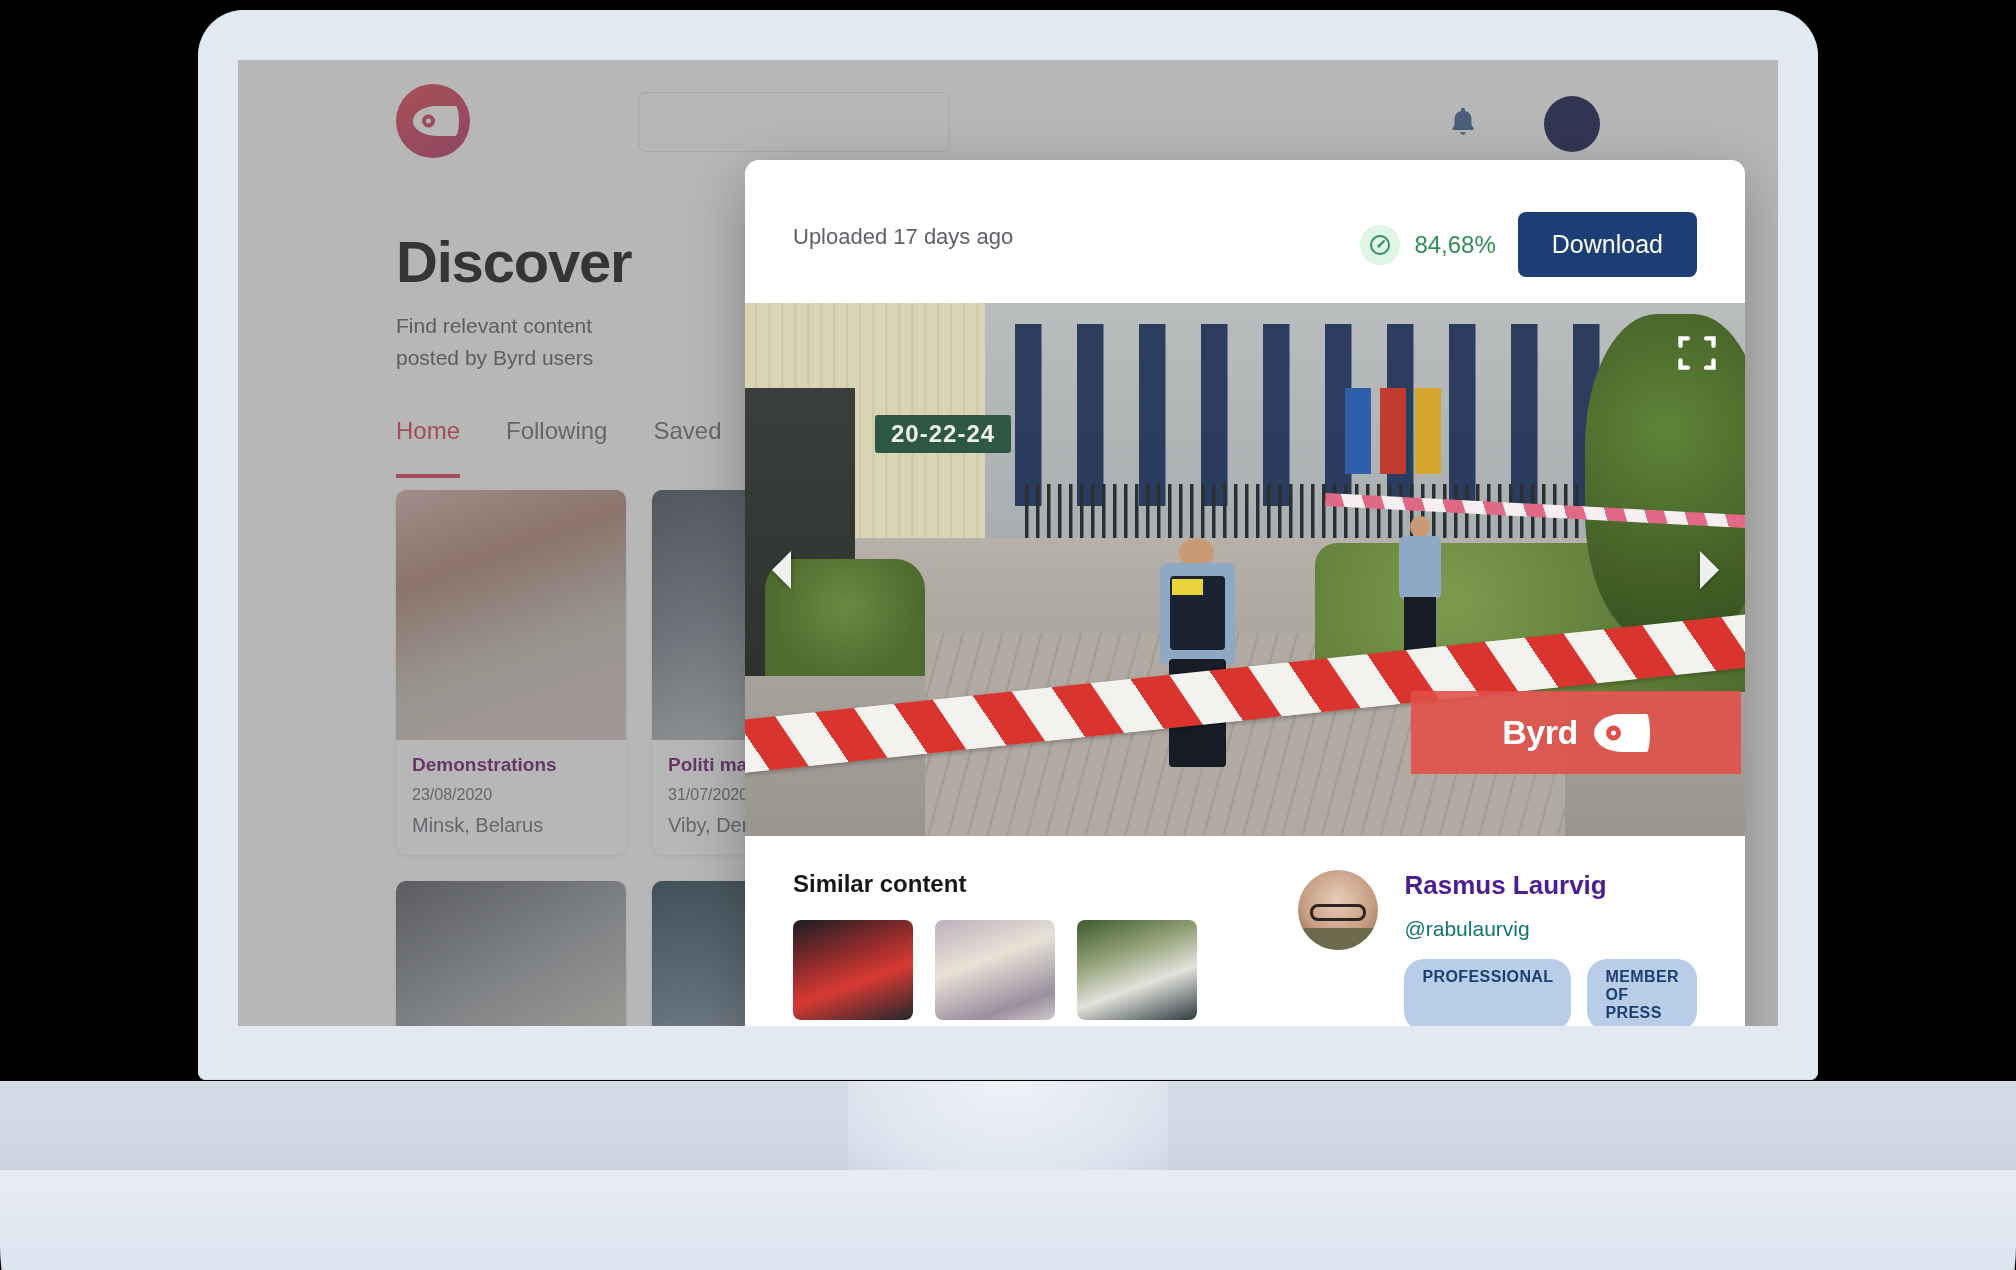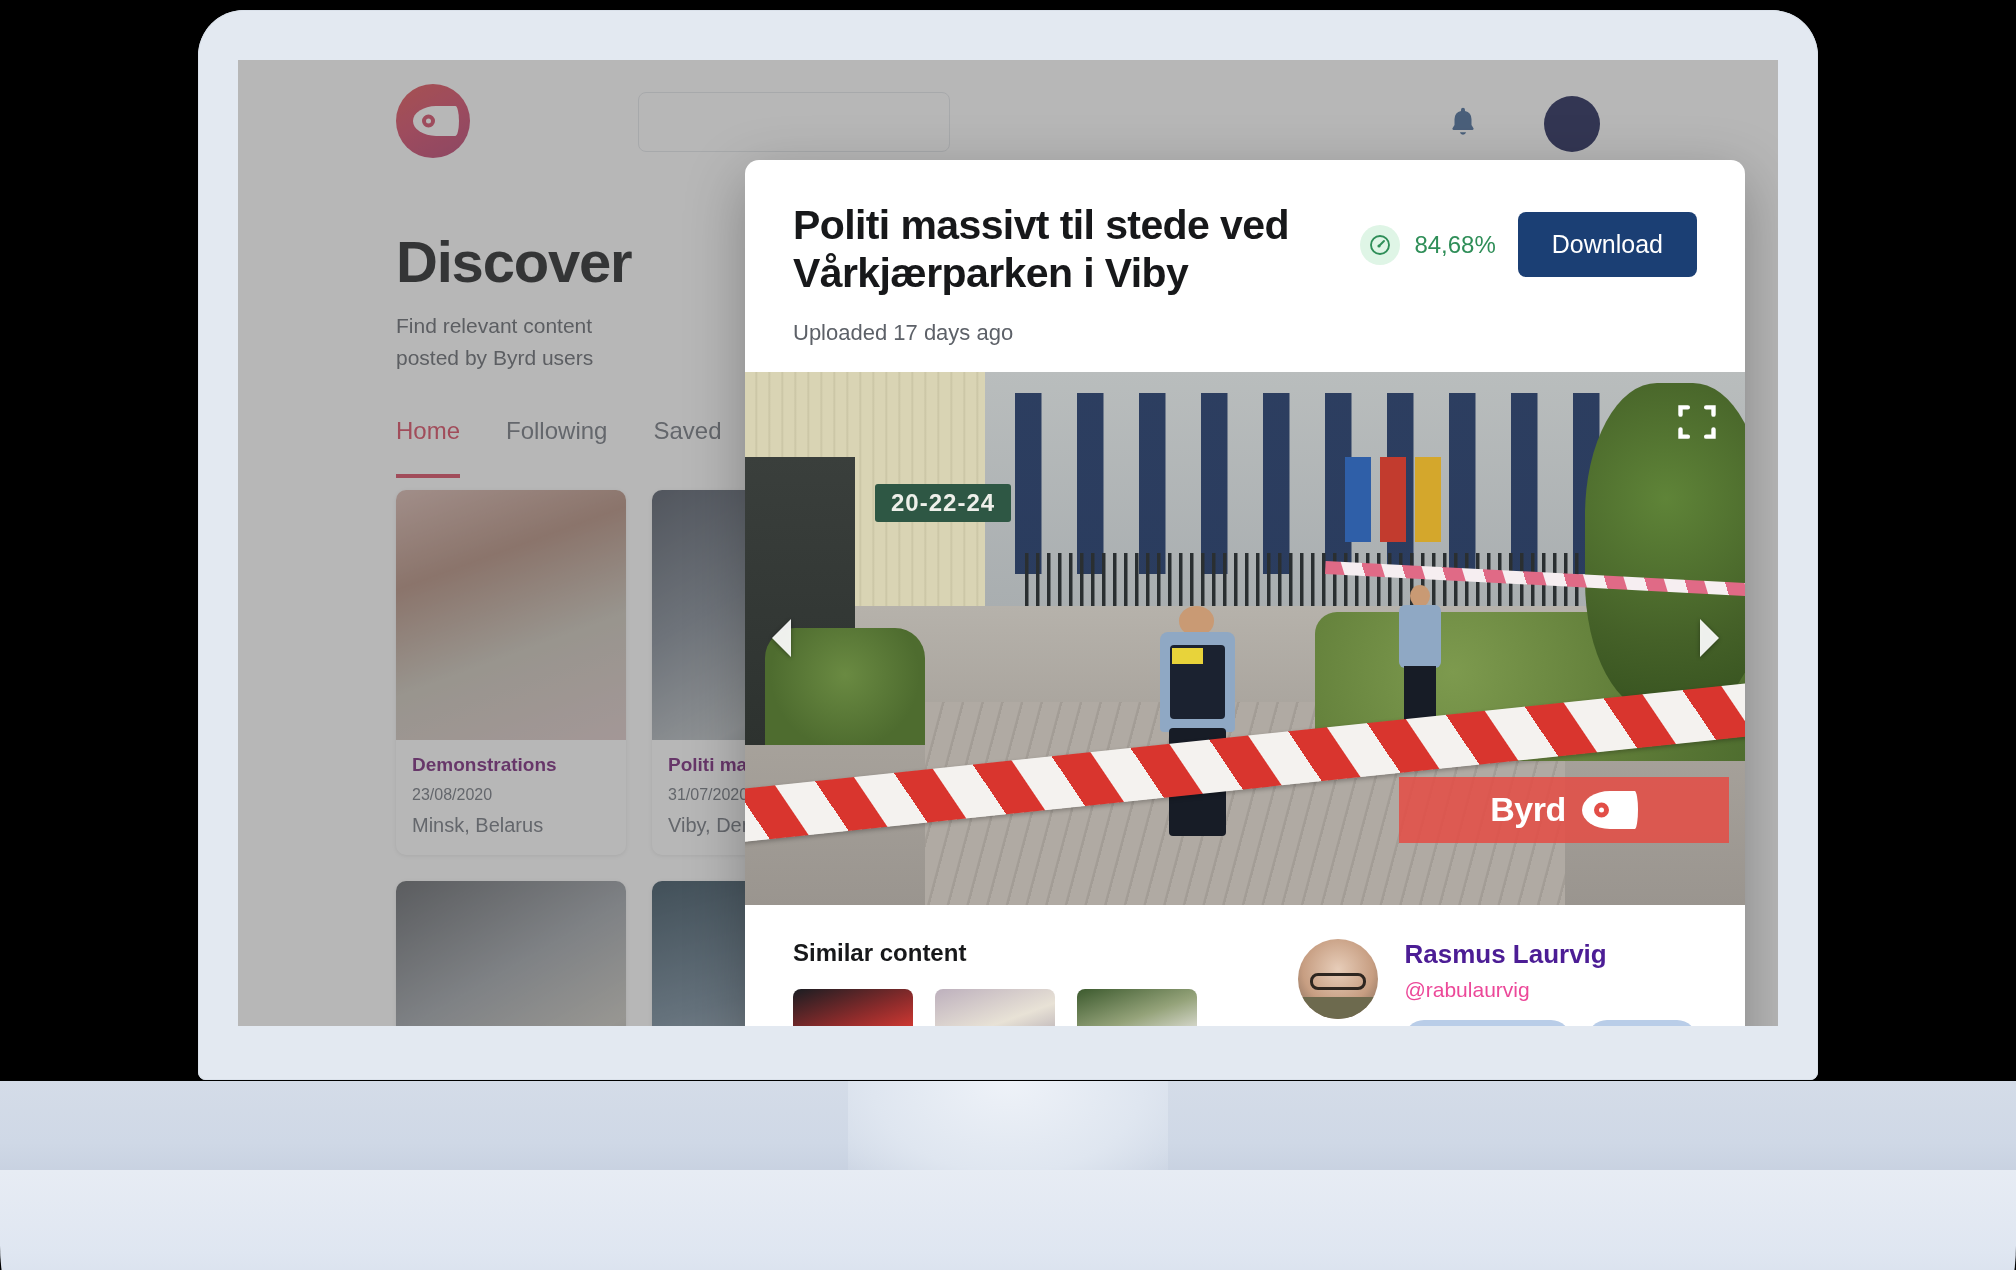--- a/index.html
+++ b/index.html
@@ -328,22 +328,22 @@
   .chev {
     width: 0; height: 0;
     border-top: 19px solid transparent;
     border-bottom: 19px solid transparent;
     filter: drop-shadow(0 1px 2px rgba(0,0,0,.4));
   }
   .chev.l { border-right: 19px solid rgba(255,255,255,0.92); }
   .chev.r { border-left : 19px solid rgba(255,255,255,0.92); }
 
   .watermark {
-    position: absolute; right: 16px; bottom: 62px;
-    height: 66px; width: 330px;
+    position: absolute; right: 4px; bottom: 62px;
+    height: 83px; width: 330px;
     background: rgba(226,78,71,0.88);
     display: flex; align-items: center; justify-content: center; gap: 16px;
     z-index: 5;
   }
   .wm-text { color:#fff; font-size: 34px; font-weight: 800; letter-spacing:-0.5px; }
   .wm-eye {
     width: 56px; height: 38px; background:#fff;
     border-radius: 50% 6% 6% 50% / 50% 50% 50% 50%;
     position: relative;
   }
@@ -381,21 +381,21 @@
     width: 56px; height: 17px;
     border: 3px solid #2e2620; border-radius: 8px;
     box-sizing: border-box;
   }
   .author-avatar::after {
     content:""; position:absolute; left:0; bottom:0;
     width: 100%; height: 22px;
     background: #6d6a4e;
   }
   .author-name { font-size: 26px; font-weight: 700; color:#4c1d95; }
-  .author-handle { font-size: 21px; color:#ec4899; margin-top: 8px; }
+  .author-handle { font-size: 21px; color:#0f766e; margin-top: 16px; }
   .badges { display:flex; gap: 16px; margin-top: 18px; }
   .badge {
     background: #b9cde8; color:#1d3f72;
     font-size: 16px; font-weight: 700;
     padding: 9px 18px; border-radius: 20px;
     letter-spacing: 0.4px;
   }
 </style>
 </head>
 <body>
@@ -512,21 +512,20 @@
         </div>
       </div>
     </div>
 
     <div class="page-dim"></div>
 
     <div class="modal">
 
       <div class="modal-head">
         <div>
-          <div class="modal-title">Politi massivt til stede ved Vårkjærparken i Viby</div>
           <div class="modal-uploaded">Uploaded 17 days ago</div>
         </div>
         <div class="head-right">
           <div class="score">
             <div class="score-ico">
               <svg width="24" height="24" viewBox="0 0 24 24" fill="none" stroke="#2f8e58" stroke-width="1.9">
                 <circle cx="12" cy="12" r="9"></circle>
                 <path d="M16 8 L11 13" stroke-linecap="round"></path>
                 <circle cx="11" cy="13" r="1.6" fill="#2f8e58" stroke="none"></circle>
               </svg>

